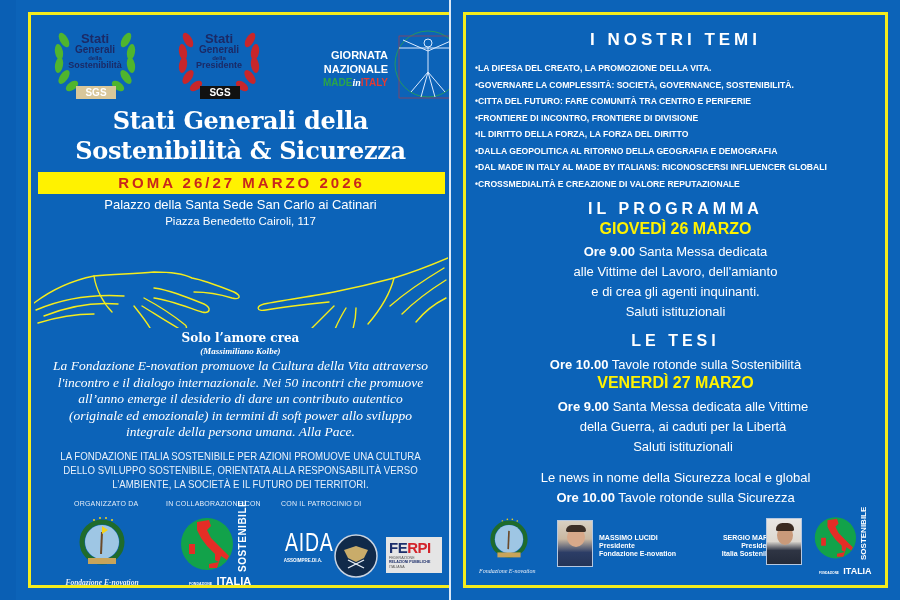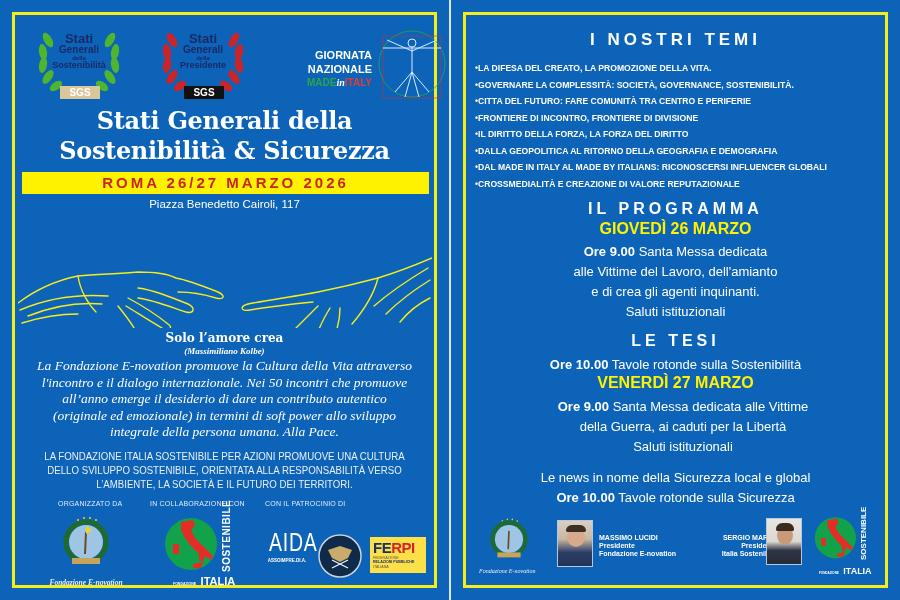--- a/index.html
+++ b/index.html
@@ -1,19 +1,19 @@
 <!DOCTYPE html>
 <html><head>
 <meta charset="utf-8">
 <style>
   * { box-sizing: border-box; margin: 0; padding: 0; }
   html, body { width: 900px; height: 600px; overflow: hidden; background: #0a5fb4; }
   body { position: relative; font-family: "Liberation Sans", sans-serif; color: #fff; }
   .panel { position: absolute; top: 0; width: 449px; height: 600px; background: #0c63b8; }
-  .panel.left { left: 0; }
+  .panel.left { left: 16px; }
   .panel.right { left: 451px; }
   .sep { position: absolute; left: 449px; top: 0; width: 2px; height: 600px; background: #dbe9f7; }
   .frame { position: absolute; left: 12px; top: 12px; right: 12px; bottom: 12px; border: 3px solid #f5ec1c; }
 
   
   .logos-top { position: absolute; top: 20px; left: 30px; right: 20px; height: 84px; }
   .wreath { position: absolute; top: 0; width: 90px; height: 84px; }
   .wreath svg { position: absolute; left: 0; top: 0; }
   .wreath .wt { position: absolute; left: 0; right: 0; top: 12px; text-align: center; color: #1b2a66; font-family: "Liberation Sans", sans-serif; font-weight: bold; line-height: 1; }
   .wreath .wt .a { font-size: 13px; display: block; }
@@ -136,20 +136,21 @@
   </div>
 
   <div class="title">
     <div>Stati Generali della</div>
     <div>Sostenibilità &amp; Sicurezza</div>
   </div>
 
   <div class="datebar">ROMA 26/27 MARZO 2026</div>
 
   <div class="venue">
+    <div>Palazzo della Santa Sede San Carlo ai Catinari</div>
     <div class="v2">Piazza Benedetto Cairoli, 117</div>
   </div>
 
   <svg class="hands" viewBox="0 0 414 100">
     <g fill="none" stroke="#f5ec1c" stroke-width="1.4" stroke-linecap="round">
 
       <path d="M0 75 C20 60 40 52 60 48 C80 46 100 46 120 44 C140 44 150 46 158 50 C170 52 185 58 200 64 C208 68 206 72 198 70 C185 66 170 64 160 64"></path>
       <path d="M60 48 C62 62 70 76 78 84"></path>
       <path d="M120 60 C135 62 150 68 170 76 C178 80 176 86 168 84 C150 78 135 72 120 70"></path>
       <path d="M110 70 C125 78 140 88 150 96 C156 100 150 104 144 100 C130 92 118 84 108 78"></path>
@@ -227,21 +228,21 @@
       <div style="font-size:4.5px;font-weight:bold;white-space:nowrap;">ASSOIMPRE.DI.A.</div>
     </div>
 
     <svg class="plogo" style="left:298px;top:34px;" width="44" height="44" viewBox="0 0 44 44">
       <circle cx="22" cy="22" r="21" fill="#102a4a" stroke="#c9d3e0" stroke-width="1.5"></circle>
       <path d="M10 16 L22 12 L34 16 L30 24 L22 28 L14 24 Z" fill="#c9ac6a"></path>
       <line x1="14" y1="34" x2="30" y2="26" stroke="#e8eef8" stroke-width="1.3"></line>
       <line x1="30" y1="34" x2="14" y2="26" stroke="#e8eef8" stroke-width="1.3"></line>
     </svg>
 
-    <div class="plogo" style="left:350px;top:37px;width:56px;height:36px;background:#fde047;padding:3px 3px;">
+    <div class="plogo" style="left:350px;top:37px;width:56px;height:36px;background:#e5e5e5;padding:3px 3px;">
       <div style="font-size:15px;font-weight:bold;line-height:15px;letter-spacing:-0.5px;">
         <span style="color:#1d2f6b;">FE</span><span style="color:#d3242b;">RPI</span>
       </div>
       <div style="font-size:3.6px;line-height:4.4px;color:#555;margin-top:1px;">FEDERAZIONE</div>
       <div style="font-size:3.6px;line-height:4.4px;color:#1d2f6b;font-weight:bold;">RELAZIONI PUBBLICHE</div>
       <div style="font-size:3.6px;line-height:4.4px;color:#555;">ITALIANA</div>
     </div>
   </div>
 </div>
 

